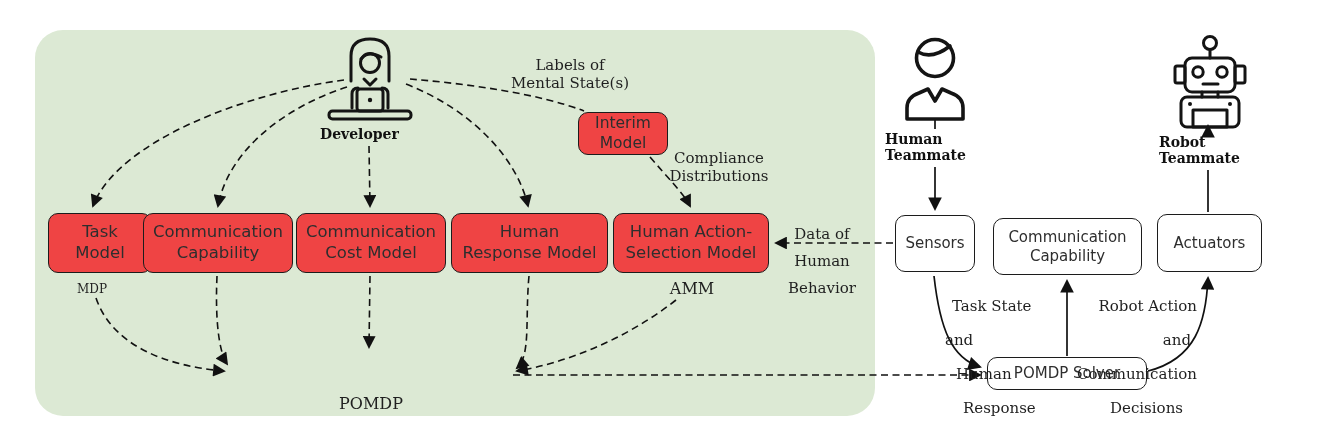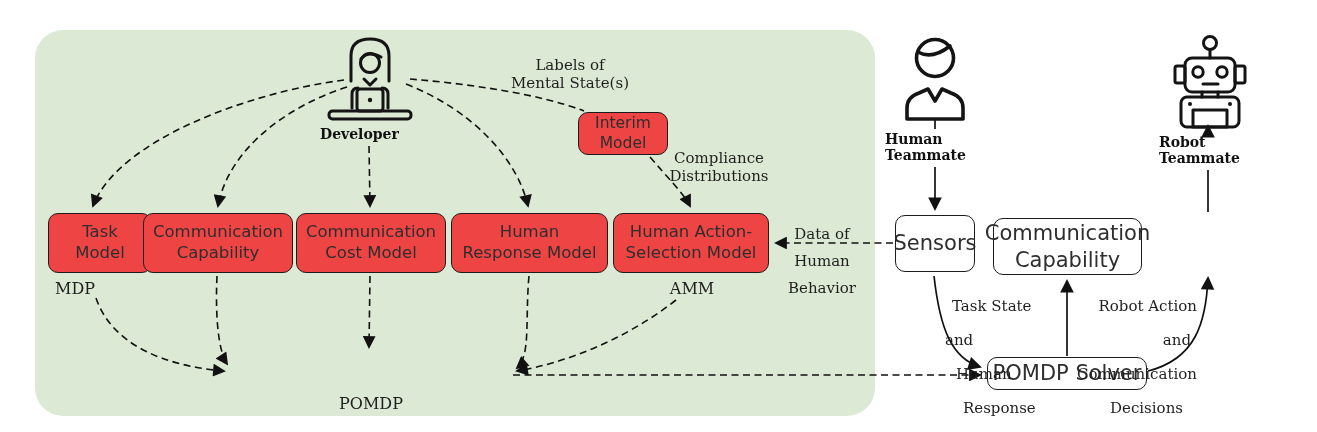--- a/index.html
+++ b/index.html
@@ -13,21 +13,21 @@
   }
   .box{
     position:absolute;display:flex;align-items:center;justify-content:center;
     border:1.7px solid #1c1c1c;border-radius:10px;
     color:#2e2e2e;text-align:center;white-space:pre-line;line-height:1.25;
     background:#ef4444;box-sizing:border-box;
   }
   .box.white{background:#ffffff;}
   .lbl-sans-md{font-size:16.5px;}
   .lbl-sans-sm{font-size:15.5px;}
-  .lbl-sans-lg{font-size:21px;white-space:nowrap;}
+  .lbl-sans-lg{font-size:15px;white-space:nowrap;}
   .ital{
     position:absolute;font-family:"DejaVu Serif",serif;
     color:#1f1f1f;font-size:15px;text-align:center;white-space:pre-line;line-height:18px;
   }
   .actor-label{
     position:absolute;font-family:"DejaVu Serif",serif;font-weight:bold;
     color:#111;font-size:14px;text-align:left;white-space:pre-line;line-height:16px;
   }
   .stair{line-height:17px;text-align:left;}
   .stair div{white-space:nowrap;}
@@ -118,23 +118,24 @@
   <div class="box lbl-sans-md" style="left:451px;top:213px;width:157px;height:60px;">Human
 Response Model</div>
   <div class="box lbl-sans-md" style="left:613px;top:213px;width:156px;height:60px;">Human Action-
 Selection Model</div>
   <div class="box lbl-sans-sm" style="left:578px;top:112px;width:90px;height:43px;">Interim
 Model</div>
 
   <div class="box white lbl-sans-lg" style="left:895px;top:215px;width:80px;height:57px;">Sensors</div>
   <div class="box white lbl-sans-lg" style="left:993px;top:218px;width:149px;height:57px;white-space:pre-line;">Communication
 Capability</div>
+  <div class="box white lbl-sans-lg" style="left:1157px;top:214px;width:105px;height:58px;">Actuators</div>
   <div class="box white lbl-sans-lg" style="left:987px;top:357px;width:160px;height:33px;">POMDP Solver</div>
 
-  <div class="ital" style="left:45px;top:280px;width:60px;font-size:16px;">MDP</div>
+  <div class="ital" style="left:62px;top:280px;width:60px;font-size:12px;">MDP</div>
   <div class="ital" style="left:662px;top:280px;width:60px;font-size:16px;">AMM</div>
   <div class="ital" style="left:331px;top:395px;width:80px;font-size:16px;">POMDP</div>
 
   <div class="ital" style="left:500px;top:56px;width:140px;">Labels of
 Mental State(s)</div>
   <div class="ital" style="left:654px;top:149px;width:130px;">Compliance
 Distributions</div>
   <div class="ital" style="left:762px;top:221px;width:120px;line-height:27px;">Data of
 Human Behavior</div>
 

